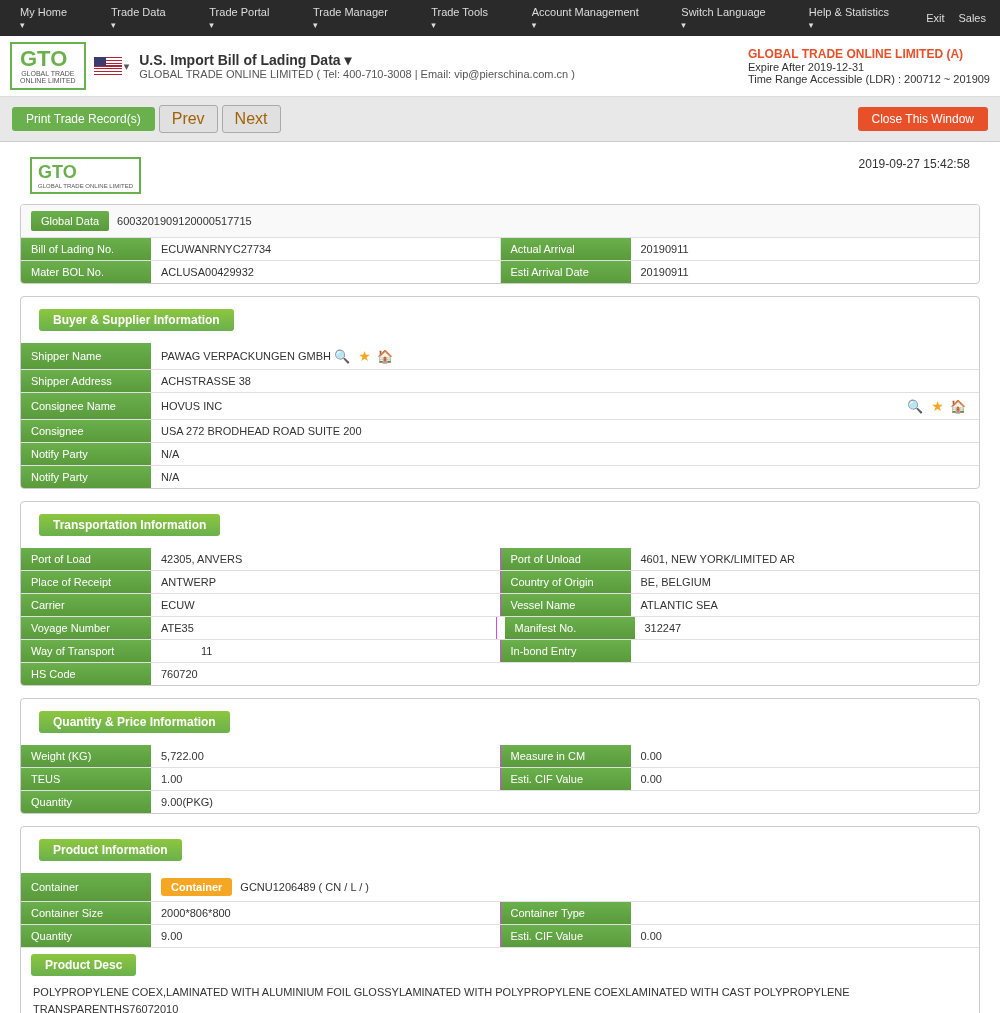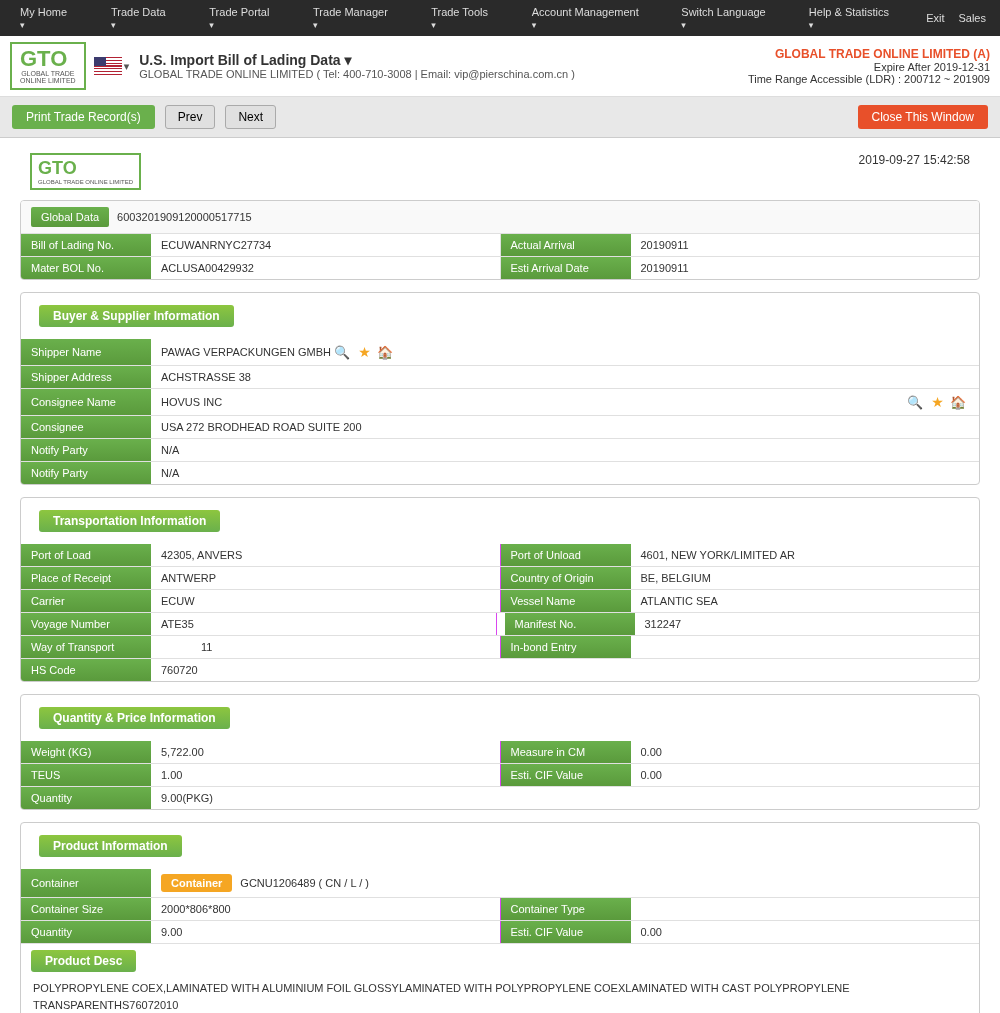--- a/index.html
+++ b/index.html
@@ -48,51 +48,51 @@
       );
     }
     .flag-us-canton {
       position: absolute; top: 0; left: 0;
       width: 12px; height: 9px;
       background: #3c3b6e;
     }
     .header-title-area { margin-left: 10px; flex: 1; }
     .header-title-area .main-title { font-size: 14px; font-weight: bold; color: #333; }
     .header-title-area .sub-info { font-size: 11px; color: #555; }
-    .account-info { text-align: right; font-size: 11px; }
+    .account-info { font-size: 11px; }
     .account-info .company-name { color: #e8502a; font-weight: bold; font-size: 12px; }
     .account-info .expire { color: #333; }
     .account-info .time-range { color: #333; }
 
     
     .action-bar {
       background: #e8e8e8;
       padding: 8px 12px;
       display: flex;
       align-items: center;
-      gap: 10px;
+      gap: 4px;
       border-bottom: 1px solid #ccc;
     }
     .btn-print {
       background: #6ab04c;
       color: white;
       border: none;
       padding: 5px 14px;
       border-radius: 3px;
       cursor: pointer;
       font-size: 12px;
     }
     .btn-nav {
       background: #e0e0e0;
       border: 1px solid #aaa;
       padding: 4px 12px;
       border-radius: 3px;
       cursor: pointer;
-      font-size: 12px;
-      color: #000000;
+      font-size: 16px;
+      color: #a16207;
       text-align: right;
     }
     .btn-close {
       background: #e8502a;
       color: white;
       border: none;
       padding: 5px 14px;
       border-radius: 3px;
       cursor: pointer;
       font-size: 12px;

